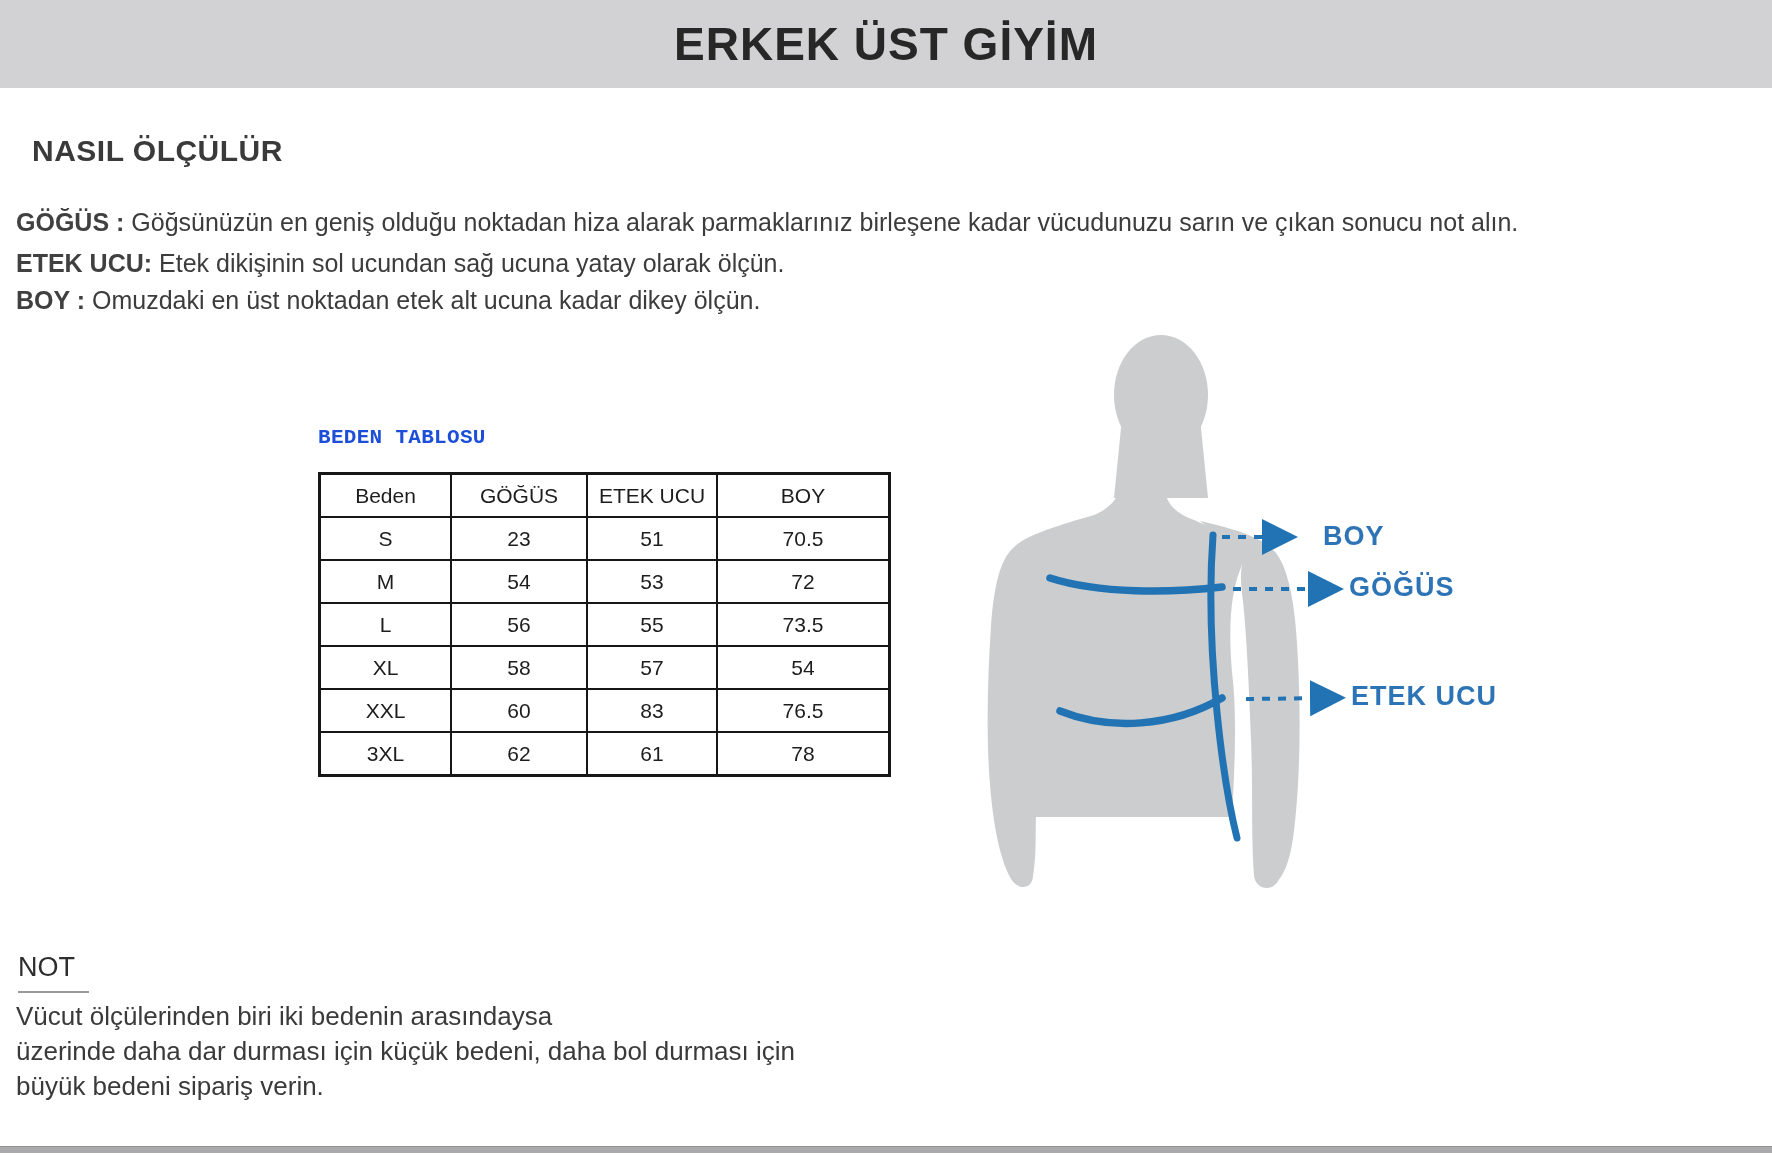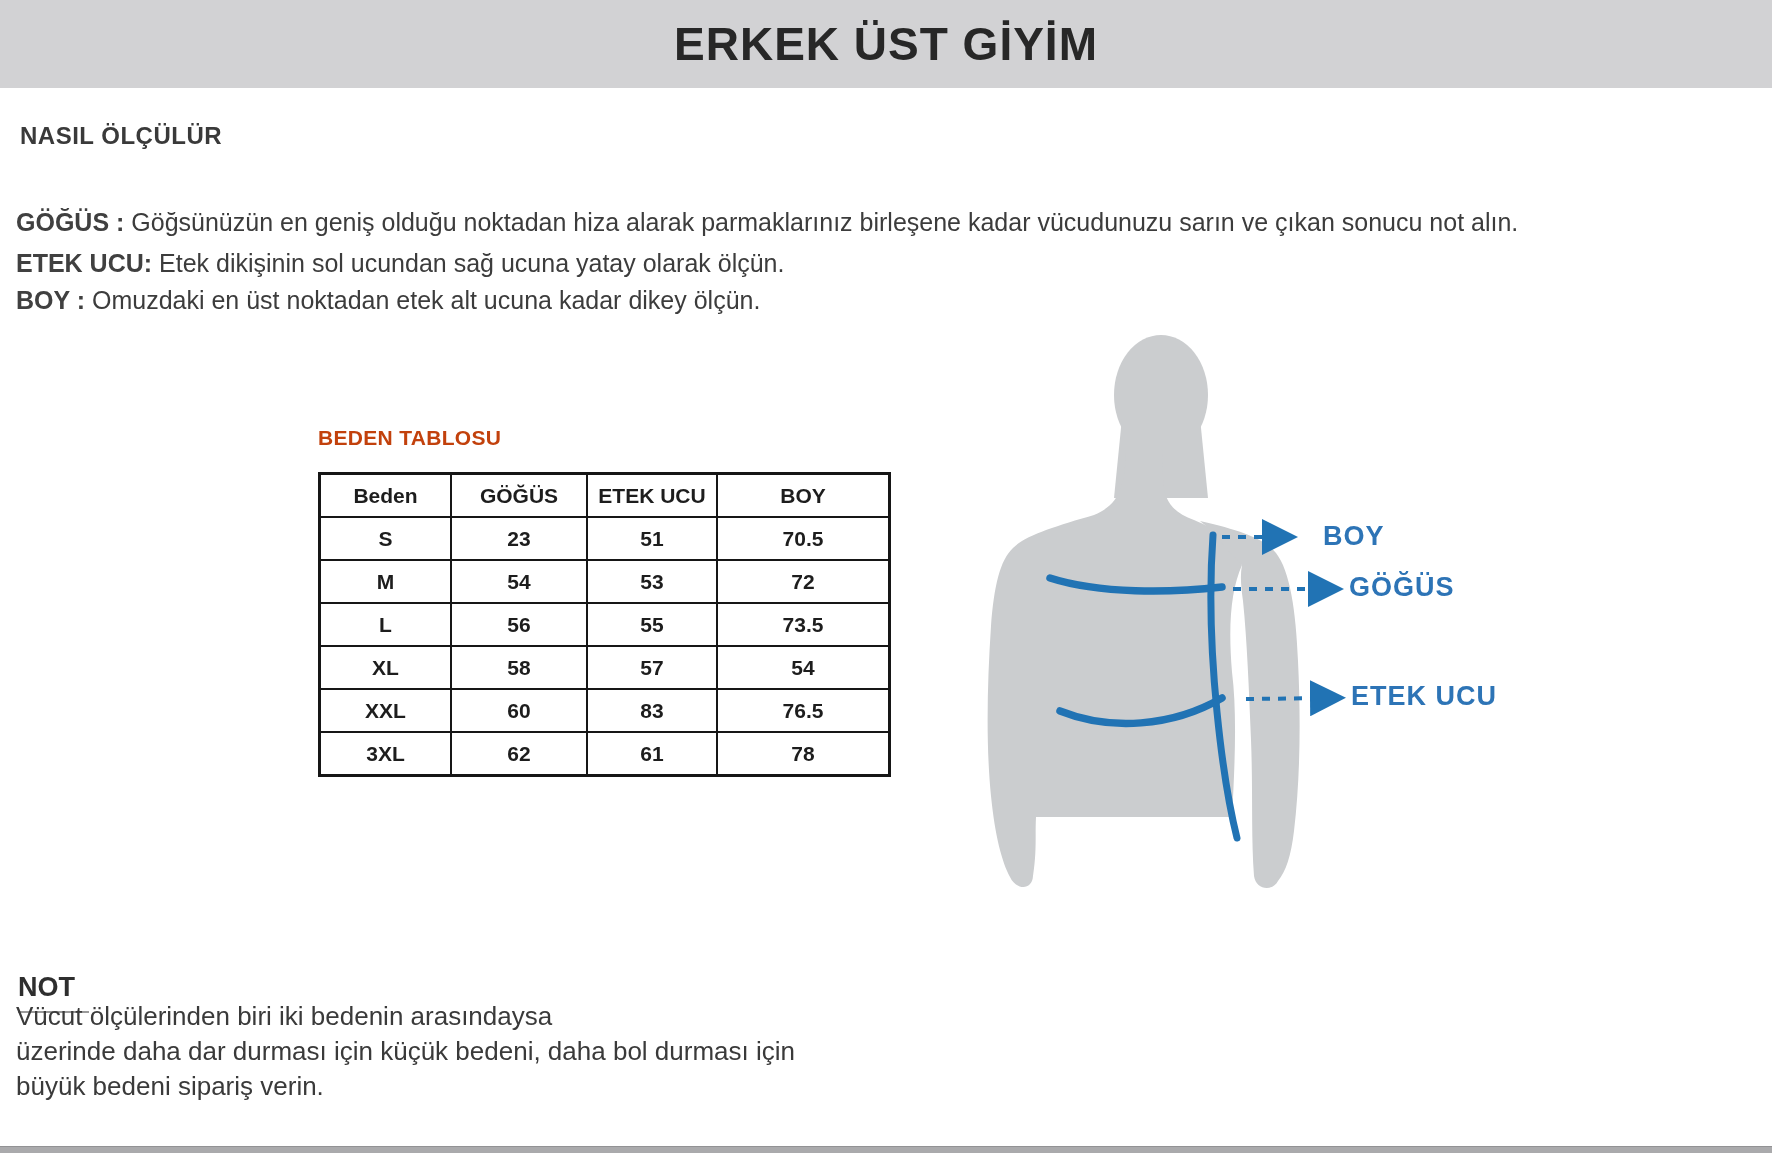--- a/index.html
+++ b/index.html
@@ -10,55 +10,55 @@
   
   .header{
     position:absolute;top:0;left:0;width:100%;height:88px;background:#d2d2d4;
     display:flex;align-items:center;justify-content:center;
   }
   .header h1{
     margin:0;font-size:46px;font-weight:bold;color:#272727;letter-spacing:1px;
   }
   
   .howto-heading{
-    position:absolute;left:16px;top:118px;margin:4px;
-    font-size:24px;font-weight:bold;color:#3a3a3a;letter-spacing:.5px;
+    position:absolute;left:16px;top:118px;margin:16px;
+    font-size:30px;font-weight:bold;color:#3a3a3a;letter-spacing:.5px;
   }
   .measure-line{position:absolute;left:16px;font-size:25px;color:#3c3c3c;white-space:nowrap;}
   .measure-line .lead{font-weight:bold;color:#404040;}
   .ml-0{top:183px;}
   .ml-1{top:224px;}
   .ml-2{top:261px;}
   
   .table-heading{
     position:absolute;left:318px;top:426px;margin:0;
-    font-size:21px;font-weight:bold;color:#c2410c;letter-spacing:.3px;
+    font-size:21px;font-weight:bold;color:#1d4ed8;letter-spacing:.3px;font-family:Liberation Mono, monospace;
   }
   table.size-table{
     position:absolute;left:318px;top:472px;border-collapse:collapse;
     border:3px solid #161616;table-layout:fixed;
   }
   table.size-table th, table.size-table td{
     border:2px solid #161616;text-align:center;vertical-align:middle;
-    font-size:21px;font-weight:bold;color:#1d1d1d;height:41px;padding:0;
+    font-size:21px;font-weight:normal;color:#1d1d1d;height:41px;padding:0;
   }
   .col-0{width:129px;} .col-1{width:134px;} .col-2{width:128px;} .col-3{width:170px;}
   
   .figure-wrap{position:absolute;left:960px;top:290px;width:560px;height:610px;}
   .fig-label{
     position:absolute;font-size:27px;font-weight:bold;color:#2d74b6;
     letter-spacing:1px;white-space:nowrap;
   }
   .lbl-boy{left:1323px;top:521px;}
   .lbl-gogus{left:1349px;top:572px;}
   .lbl-etek{left:1351px;top:681px;}
   
   .note-heading{
-    position:absolute;left:18px;top:972px;margin:0;display:inline-block;
-    font-size:27px;font-weight:bold;color:#2e2e2e;
+    position:absolute;left:18px;top:952px;margin:0;display:inline-block;
+    font-size:27px;font-weight:normal;color:#2e2e2e;
     border-bottom:2px solid #9a9a9a;padding:0 14px 8px 0;text-align:center;
   }
   .note-line{position:absolute;left:16px;font-size:26px;color:#3a3a3a;white-space:nowrap;}
   .nl-0{top:1001px;}
   .nl-1{top:1036px;}
   .nl-2{top:1071px;}
   
   .footer-bar{
     position:absolute;left:0;top:1146px;width:100%;height:6px;
     background:#aaaaac;border-top:1px solid #929294;

